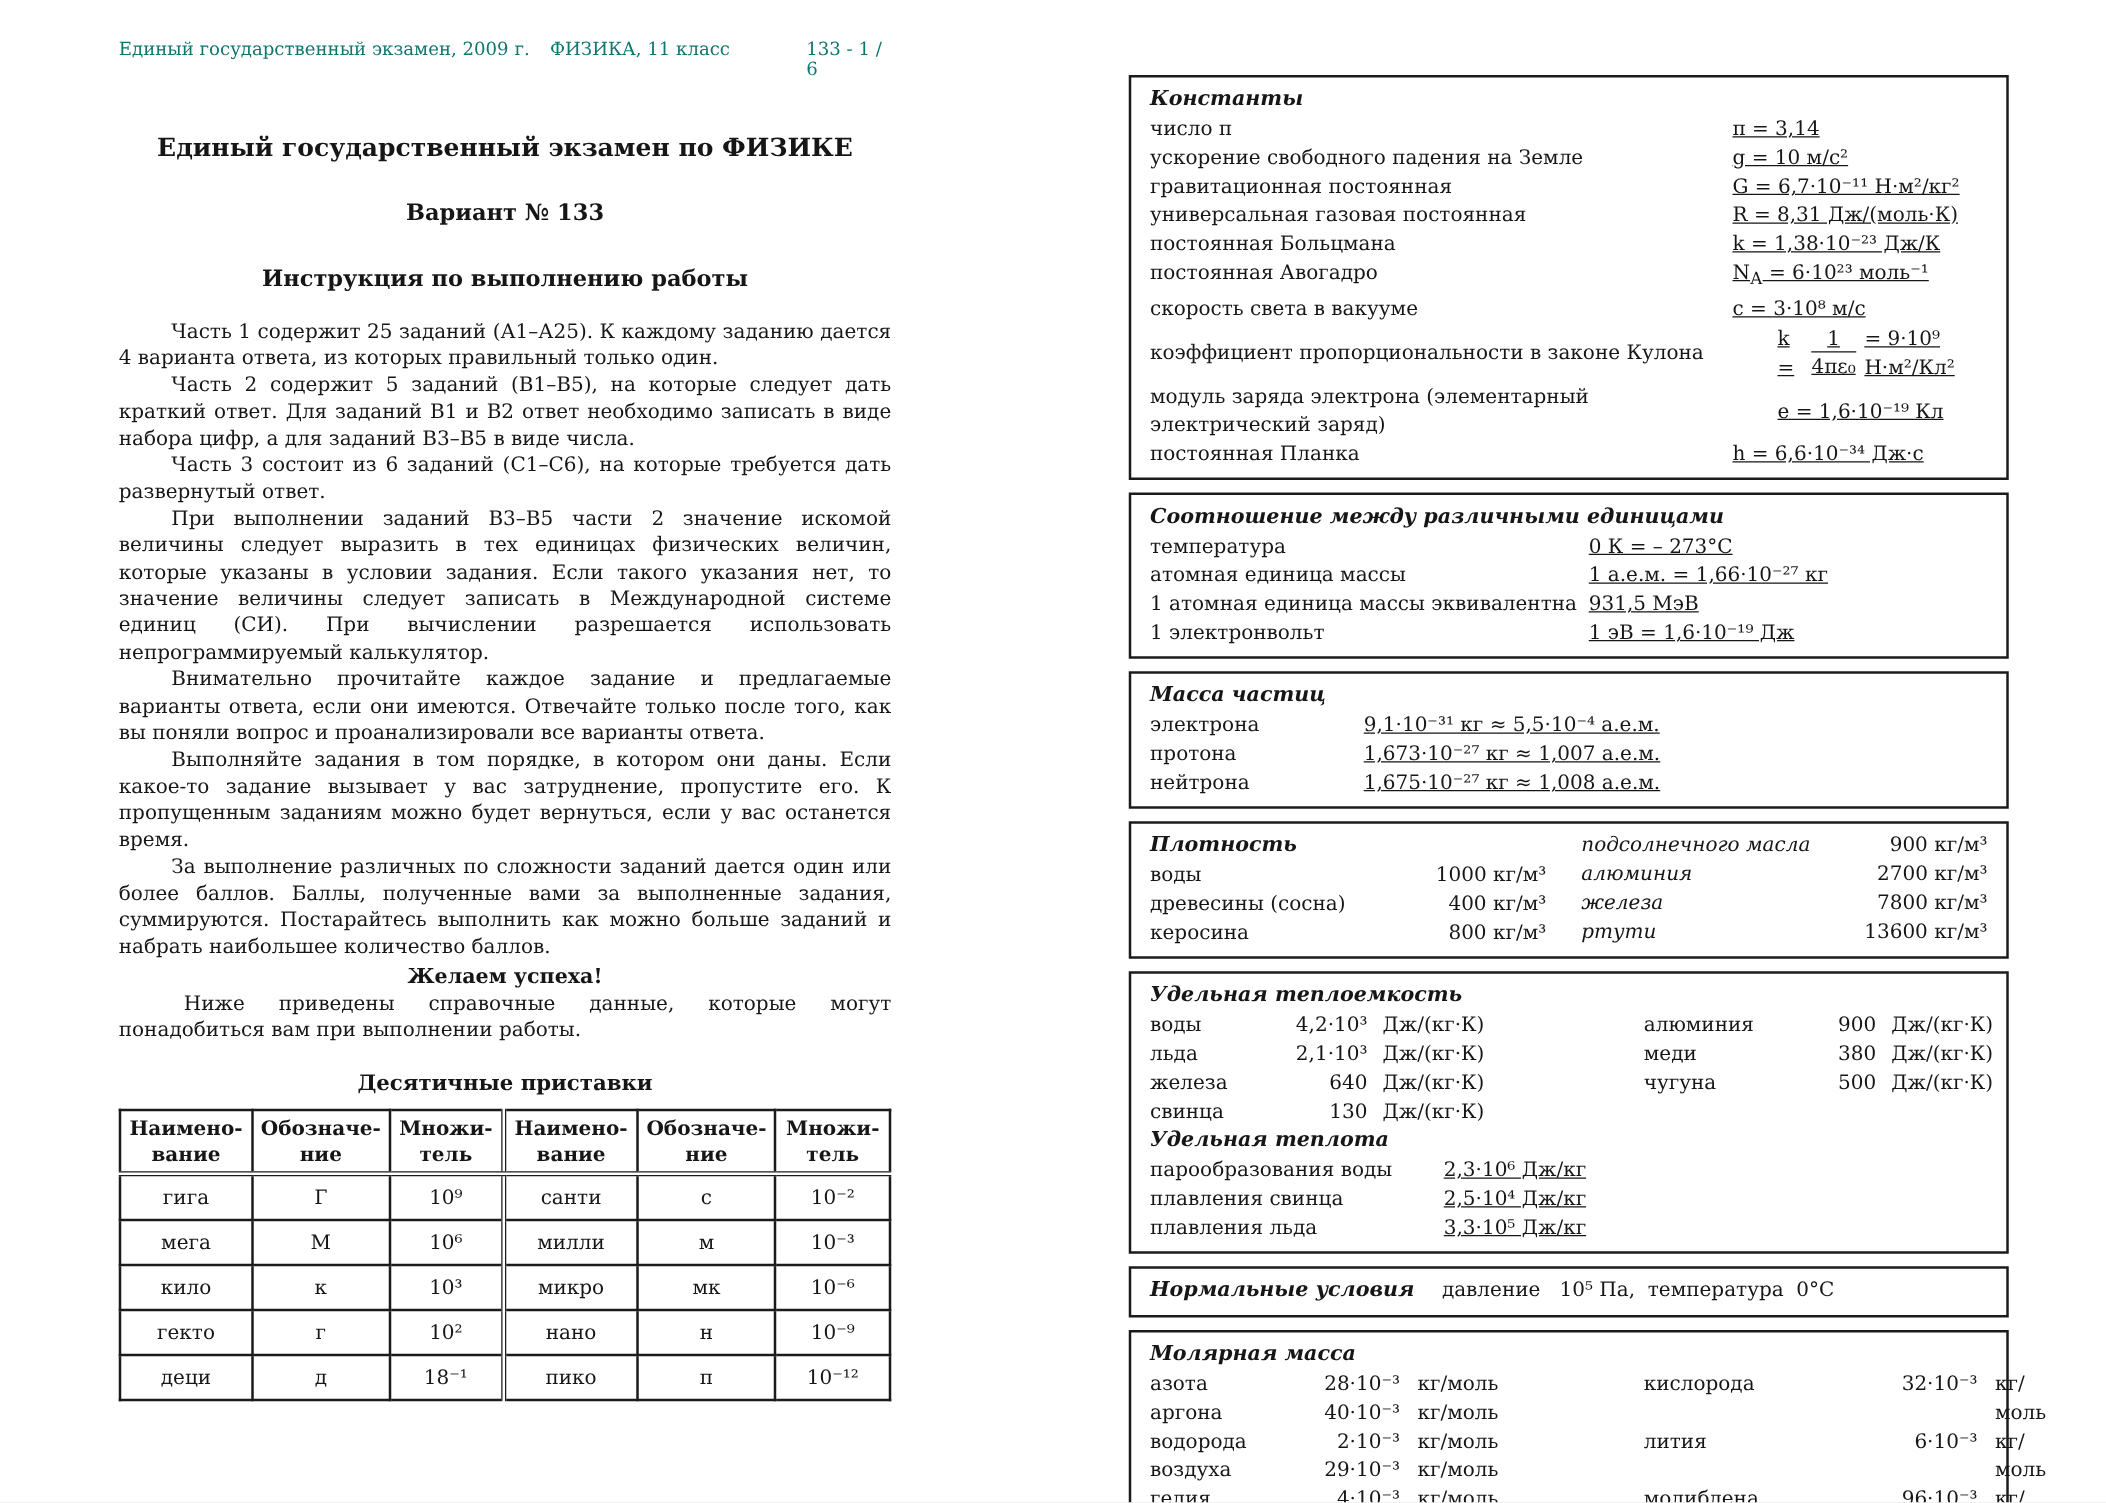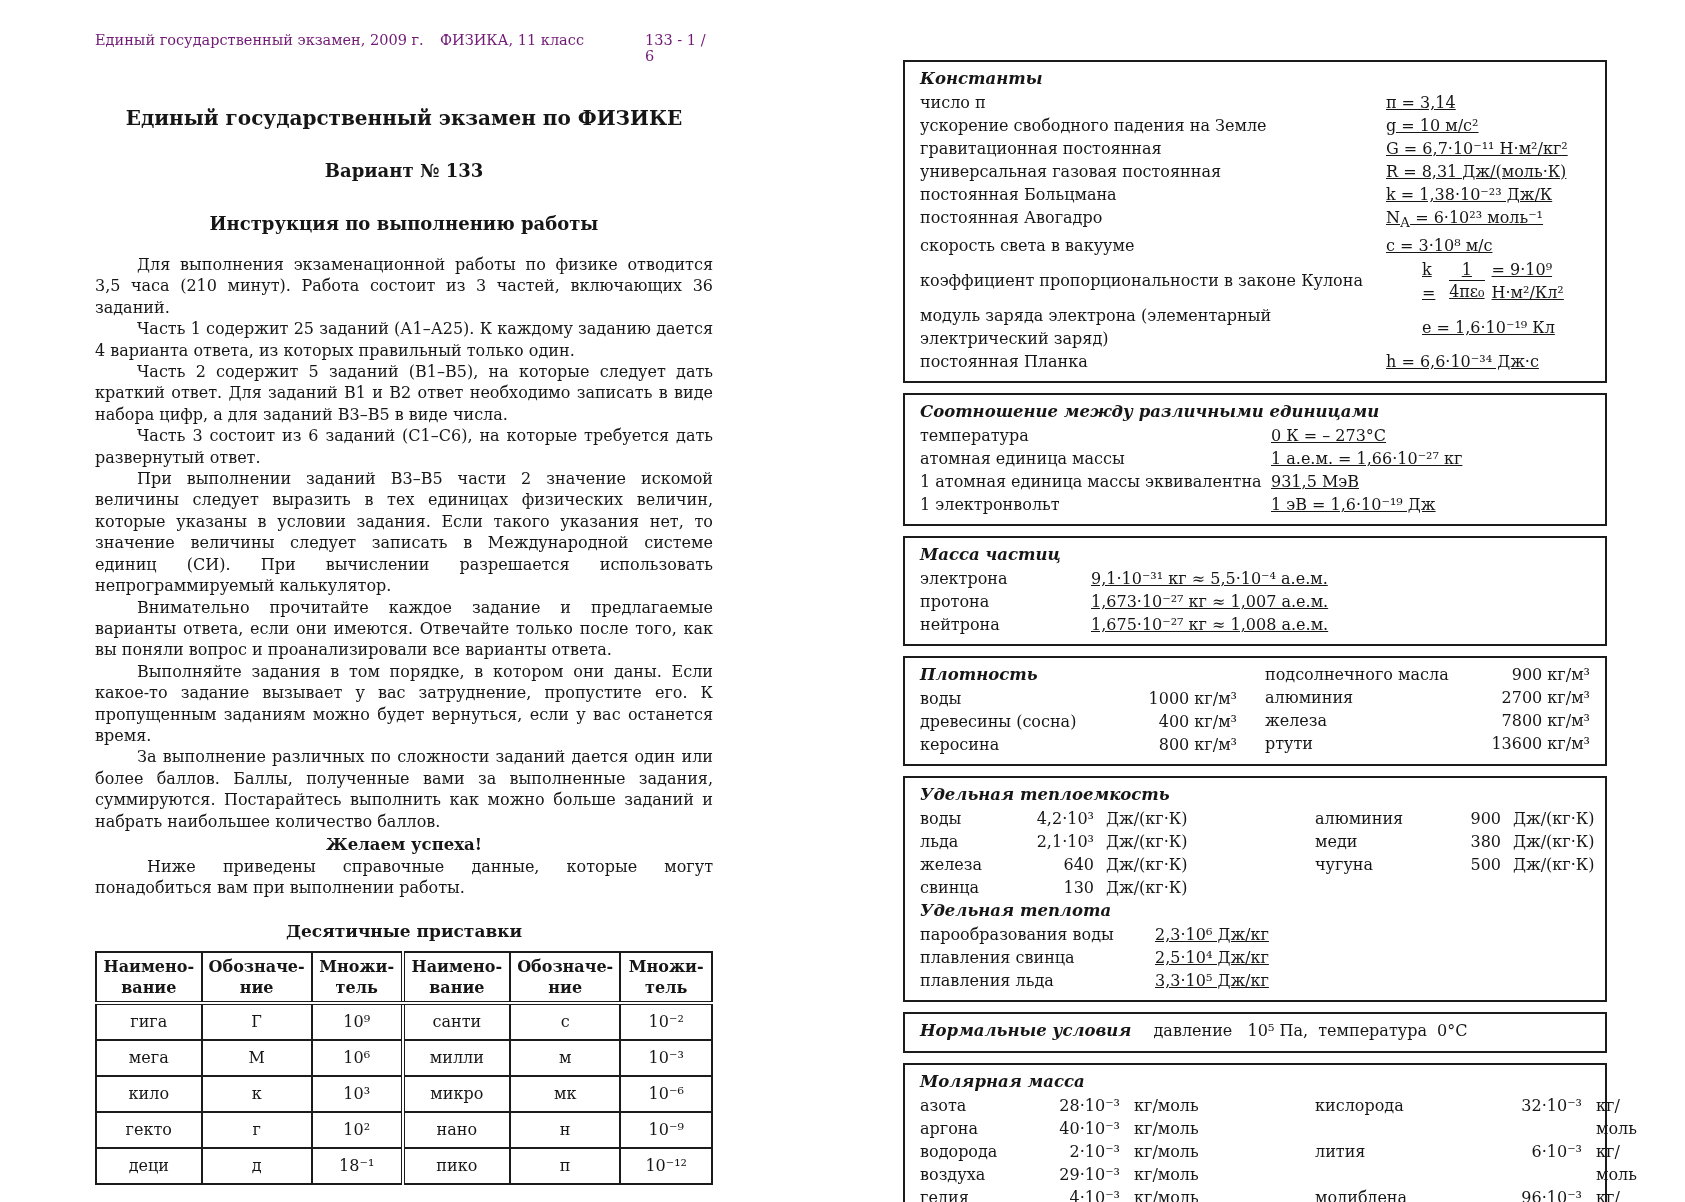--- a/index.html
+++ b/index.html
@@ -3,21 +3,21 @@
 <meta charset="utf-8">
 <style>
   html,body{margin:0;padding:0;background:#e8e8e8;}
   .canvas{
     position:relative;width:1685px;height:1202px;background:#ffffff;
     font-family:"DejaVu Serif","Liberation Serif",serif;color:#161616;
     overflow:hidden;
   }
   
   .left-page{position:absolute;left:95px;top:32px;width:618px;}
-  .doc-header{display:flex;font-size:14.5px;color:#701a75;}
+  .doc-header{display:flex;font-size:14.5px;color:#0f766e;}
   .doc-header .h-left{flex:0 0 345px;}
   .doc-header .h-center{flex:0 0 205px;}
   .doc-header .h-right{flex:1;}
   .page-title{text-align:center;font-weight:bold;font-size:20px;margin-top:42px;}
   .variant-title{text-align:center;font-weight:bold;font-size:18px;margin-top:30px;}
   .instruction-heading{text-align:center;font-weight:bold;font-size:18px;margin-top:32px;margin-bottom:20px;}
   .para{font-size:16px;line-height:21.4px;text-align:justify;text-indent:42px;}
   .success-wish{text-align:center;font-weight:bold;font-size:16.5px;line-height:22px;margin-top:2px;}
   .note{font-size:16px;line-height:21.4px;text-align:justify;text-indent:52px;}
   .table-title{text-align:center;font-weight:bold;font-size:17px;margin:22px 0 10px;}
@@ -41,21 +41,21 @@
   .frac{display:inline-flex;flex-direction:column;text-align:center;margin:2px 7px;}
   .frac .num{border-bottom:1.5px solid #161616;padding:0 9px;line-height:21px;}
   .frac .den{line-height:21px;}
   .twocol{display:flex;}
   .col-l{flex:0 0 395px;}
   .col-l.dens{flex:0 0 345px;}
   .col-r{flex:1;}
   .drow{display:flex;line-height:23px;}
   .d-lbl{flex:0 0 170px;}
   .d-val{flex:1;text-align:right;padding-right:28px;}
-  .dr-lbl{flex:0 0 195px;}
+  .dr-lbl{flex:0 0 195px;font-style:italic;}
   .dr-val{flex:1;text-align:right;}
   .h-lbl{flex:0 0 82px;}
   .h-num{flex:0 0 92px;text-align:right;}
   .h-unit{margin-left:12px;}
   .hr-lbl{flex:0 0 118px;}
   .hr-num{flex:0 0 68px;text-align:right;}
   .lt-lbl{flex:0 0 235px;}
   .nc-row{display:flex;line-height:24px;}
   .nc-text{margin-left:22px;white-space:pre-wrap;}
   .m-lbl{flex:0 0 105px;}
@@ -74,21 +74,20 @@
     <div class="doc-header">
       <span class="h-left">Единый государственный экзамен, 2009 г.</span>
       <span class="h-center">ФИЗИКА, 11 класс</span>
       <span class="h-right">133 - 1 / 6</span>
     </div>
 
     <div class="page-title">Единый государственный экзамен по ФИЗИКЕ</div>
     <div class="variant-title">Вариант № 133</div>
     <div class="instruction-heading">Инструкция по выполнению работы</div>
 
-    <div class="para">Для выполнения экзаменационной работы по физике отводится 3,5 часа (210 минут). Работа состоит из 3 частей, включающих 36 заданий.</div>
     <div class="para">Часть 1 содержит 25 заданий (А1–А25). К каждому заданию дается 4 варианта ответа, из которых правильный только один.</div>
     <div class="para">Часть 2 содержит 5 заданий (В1–В5), на которые следует дать краткий ответ. Для заданий В1 и В2 ответ необходимо записать в виде набора цифр, а для заданий В3–В5 в виде числа.</div>
     <div class="para">Часть 3 состоит из 6 заданий (С1–С6), на которые требуется дать развернутый ответ.</div>
     <div class="para">При выполнении заданий В3–В5 части 2 значение искомой величины следует выразить в тех единицах физических величин, которые указаны в условии задания. Если такого указания нет, то значение величины следует записать в Международной системе единиц (СИ). При вычислении разрешается использовать непрограммируемый калькулятор.</div>
     <div class="para">Внимательно прочитайте каждое задание и предлагаемые варианты ответа, если они имеются. Отвечайте только после того, как вы поняли вопрос и проанализировали все варианты ответа.</div>
     <div class="para">Выполняйте задания в том порядке, в котором они даны. Если какое-то задание вызывает у вас затруднение, пропустите его. К пропущенным заданиям можно будет вернуться, если у вас останется время.</div>
     <div class="para">За выполнение различных по сложности заданий дается один или более баллов. Баллы, полученные вами за выполненные задания, суммируются. Постарайтесь выполнить как можно больше заданий и набрать наибольшее количество баллов.</div>
 
     <div class="success-wish">Желаем успеха!</div>
     <div class="note">Ниже приведены справочные данные, которые могут понадобиться вам при выполнении работы.</div>

